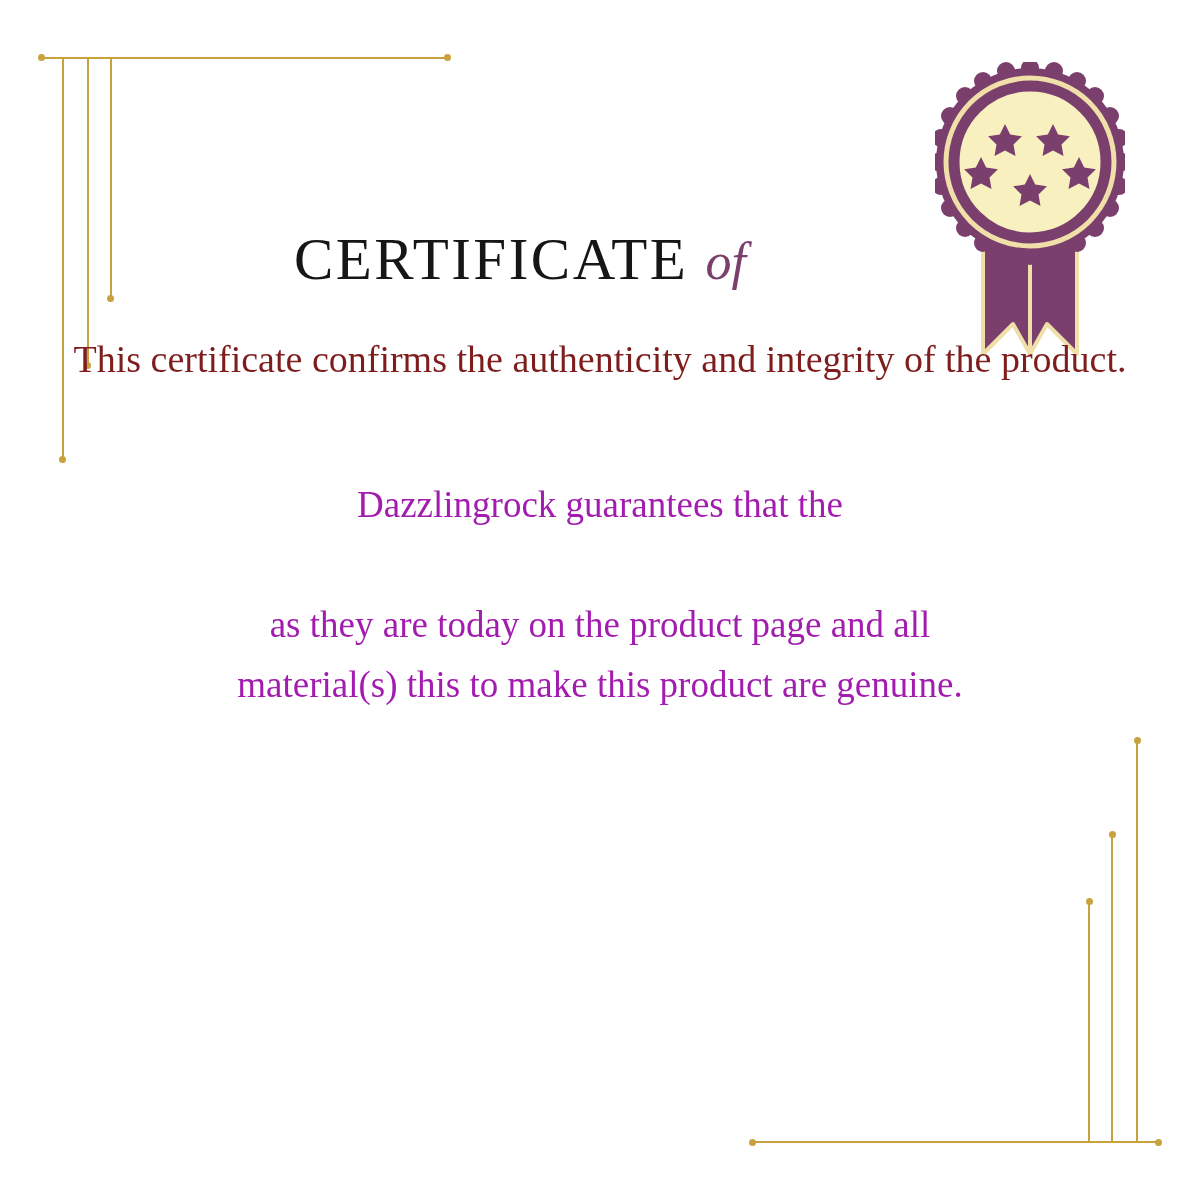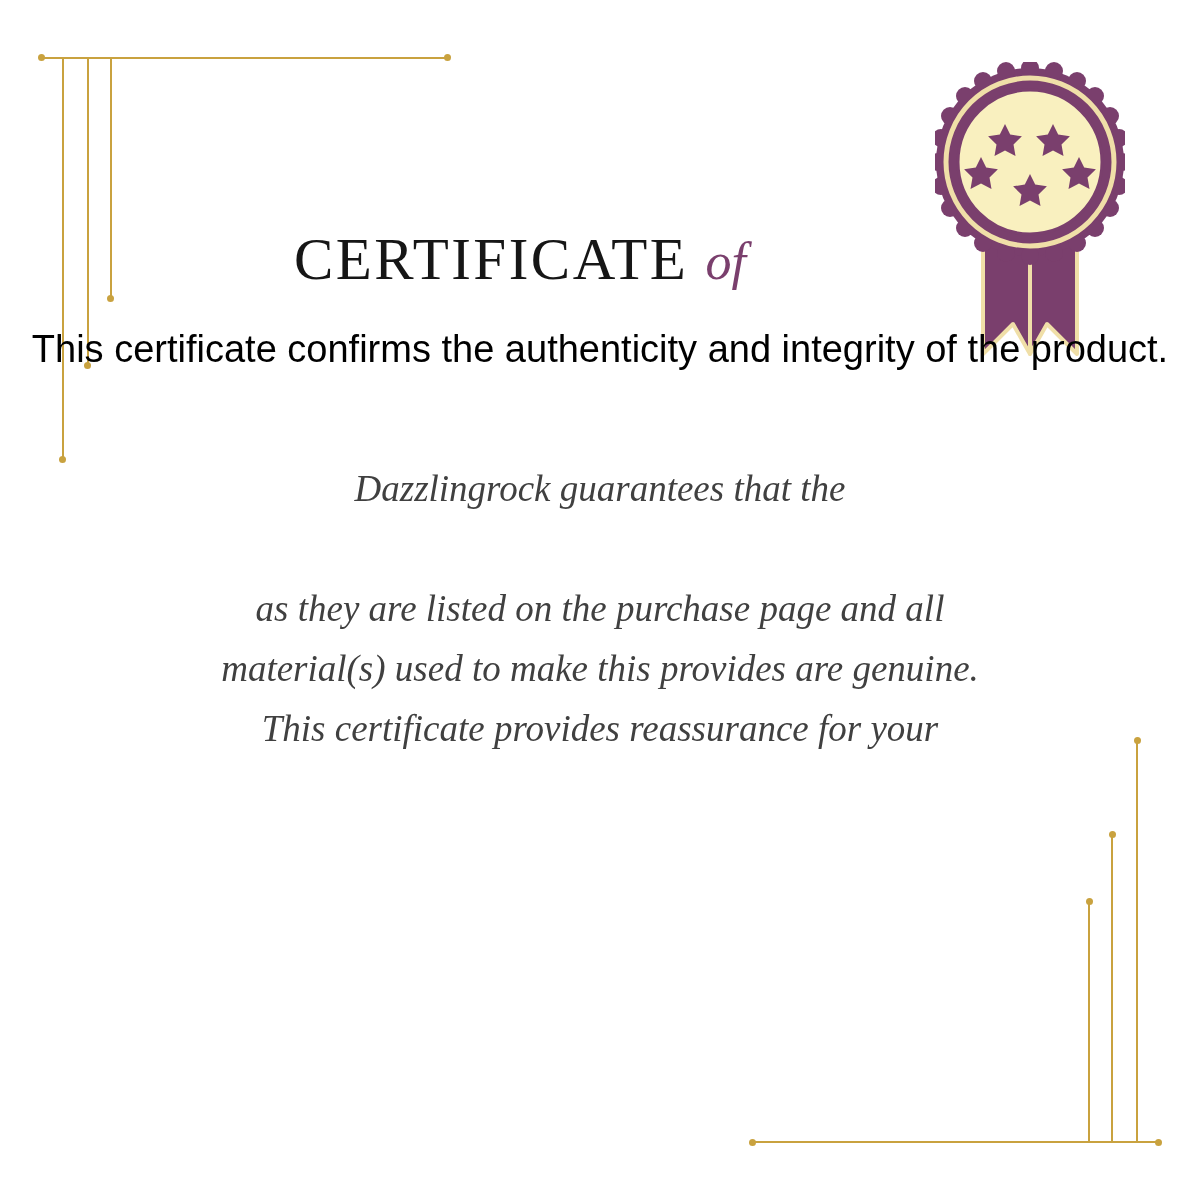--- a/index.html
+++ b/index.html
@@ -69,35 +69,34 @@
     font-family: "Liberation Serif", serif;
     padding-right: 160px;
   }
   .title .of {
     font-style: italic;
     color: #7a3f6d;
     letter-spacing: 0;
     font-size: 52px;
   }
   .subtitle {
-    margin: 0;
+    margin: 10px;
     padding-top: 26px;
     font-size: 38px;
     line-height: 1.45;
-    color: #000000;
-    font-family: Liberation Sans, sans-serif;
+    color: #7f1d1d;
+    font-family: Liberation Serif, serif;
   }
   .body-copy {
     margin: 4px;
     padding-top: 78px;
     font-size: 37px;
     line-height: 1.62;
-    color: #404040;
+    color: #a21caf;
     font-family: "Liberation Serif", serif;
-    font-style: italic;
   }
 </style>
 </head>
 <body>
 
 <div class="certificate">
 
   <div class="corner-deco" id="deco-tl">
 
     <div class="deco-line" style="left:42px; top:57px; width:405px; height:2px;"></div>
@@ -186,19 +185,19 @@
       <span>CERTIFICATE</span>
       <span class="of">of</span>
       <br>
     </h1>
 
     <p class="subtitle">This certificate confirms the authenticity and integrity of the product.</p>
 
     <div class="body-copy">
       <span class="para">Dazzlingrock guarantees that the</span><br>
       <br>
-      <span class="para">as they are listed on the purchase page and all</span><br>
-      <span class="para">material(s) used to make this provides are genuine.</span><br>
-      <span class="para">This certificate provides reassurance for your</span><br>
+      <span class="para">as they are today on the product page and all</span><br>
+      <span class="para">material(s) this to make this product are genuine.</span><br>
+      <br>
     </div>
   </div>
 
 </div>
 
 </body></html>

